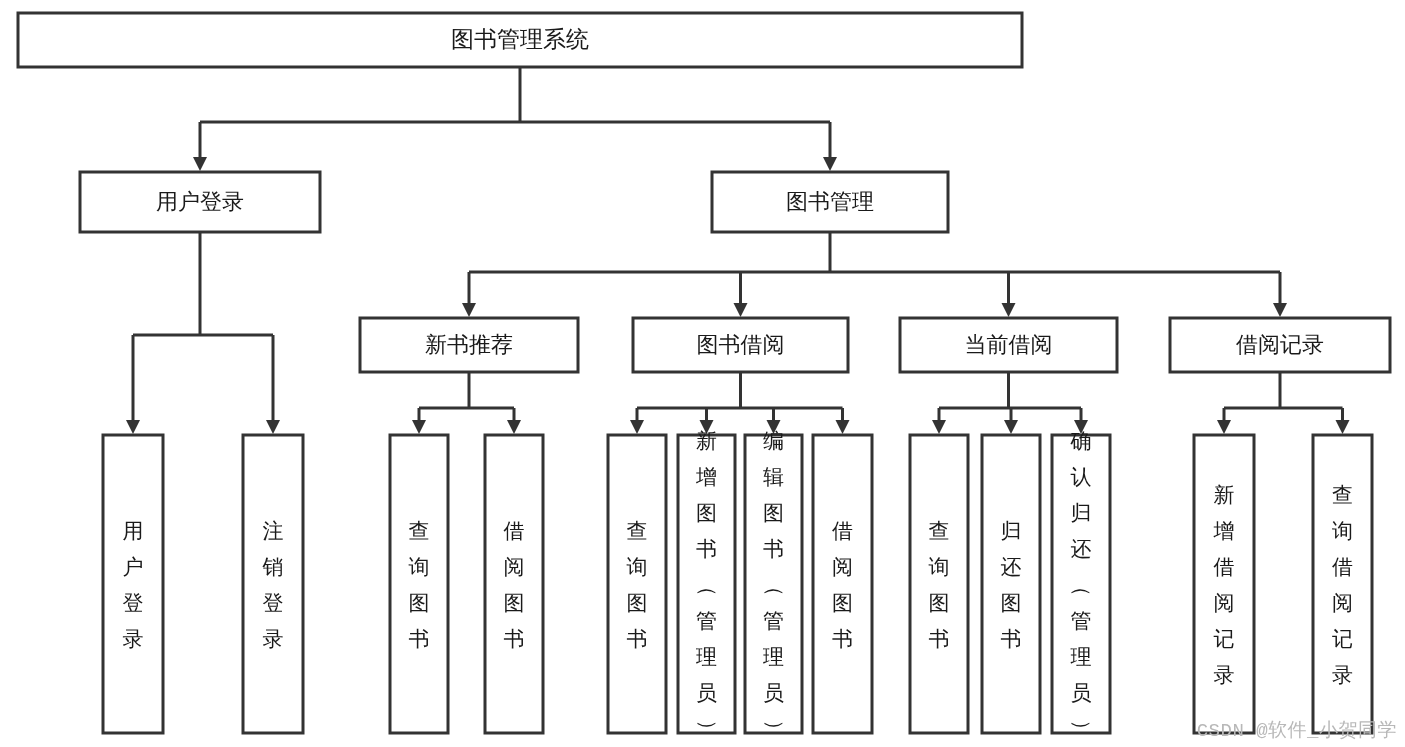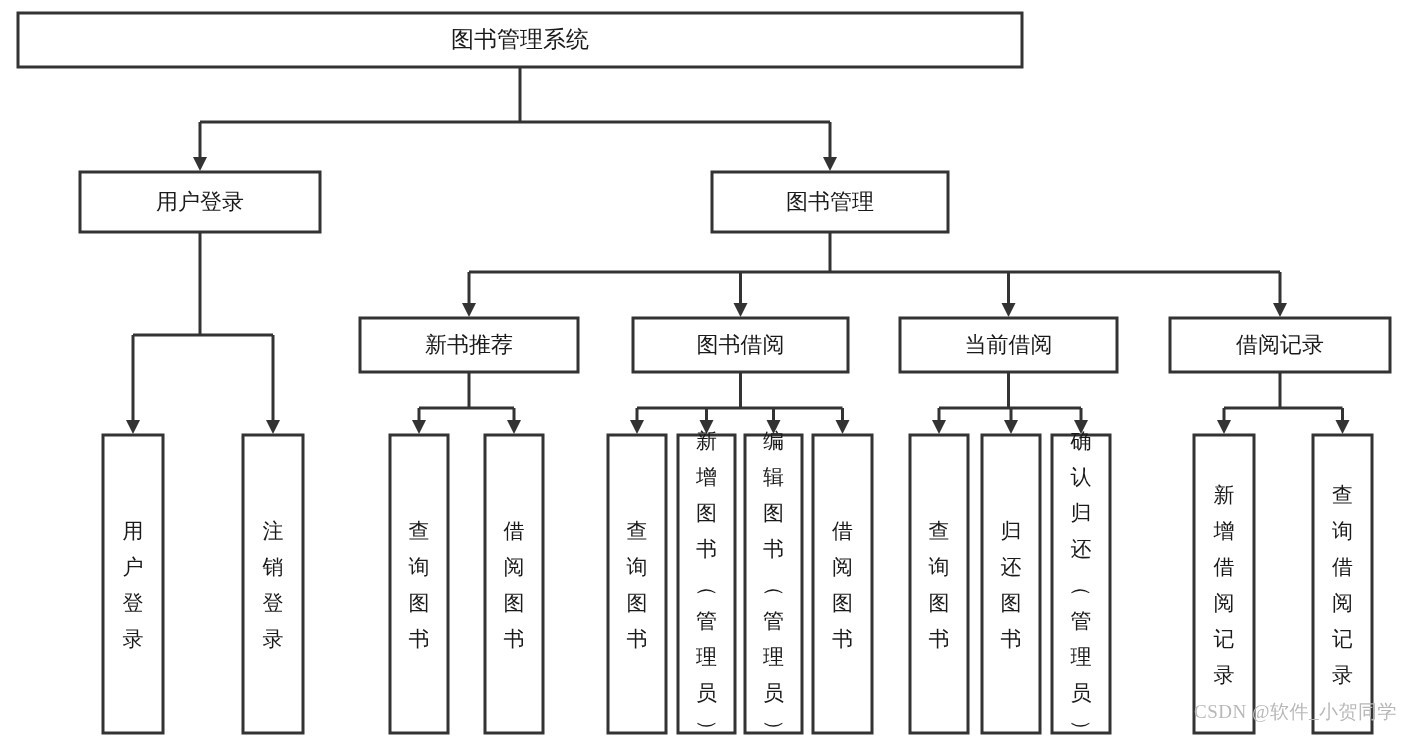--- a/index.html
+++ b/index.html
@@ -17,22 +17,22 @@
     font-size:22px;fill:#1a1a1a;
     text-anchor:middle;dominant-baseline:middle;
   }
   .node-label-root{font-size:23px;}
   .vlabel{
     font-family:"Liberation Sans","DejaVu Sans",sans-serif;
     font-size:21px;fill:#1a1a1a;
     text-anchor:middle;
   }
   .watermark{
-    position:absolute;right:8px;bottom:22px;
-    font-family:Liberation Serif, serif;
+    position:absolute;right:8px;bottom:4px;
+    font-family:Liberation Mono, monospace;
     font-size:19px;color:#b8b8b8;white-space:nowrap;
     letter-spacing:0.5px;
   }
 </style>
 </head>
 <body>
 
 <svg id="diagram" viewBox="0 0 1405 747">
   <defs>
     <marker id="arrow" viewBox="0 0 12 14" refX="6" refY="13" markerWidth="12" markerHeight="14" orient="auto-start-reverse">

